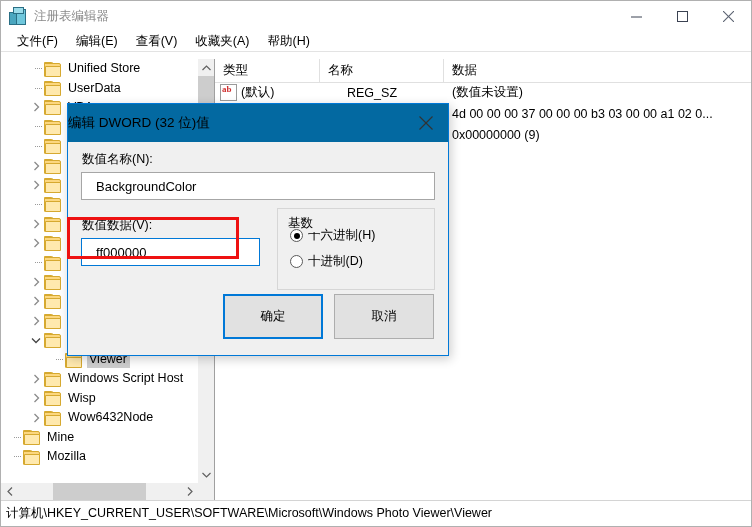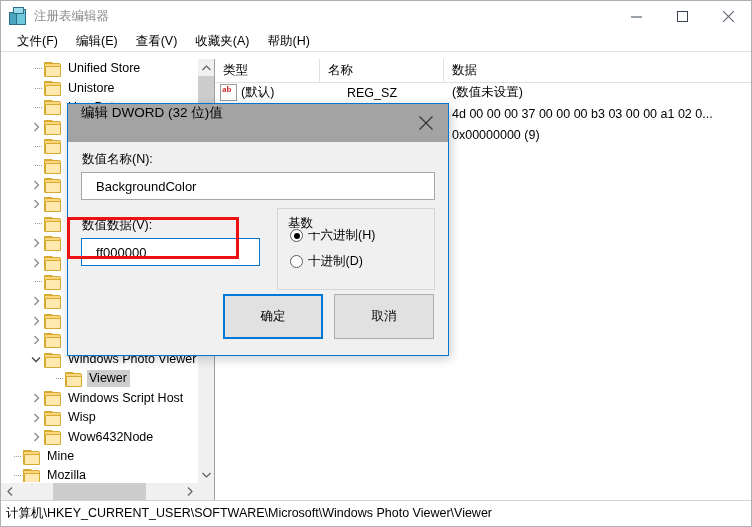--- a/index.html
+++ b/index.html
@@ -87,22 +87,22 @@
                  border-top:1px solid #3a3a8a;box-shadow:0 3px 0 -2px #3a3a8a,0 6px 0 -2px #3a3a8a;}
 
   
   .statusbar{position:absolute;left:0;right:0;bottom:0;height:26px;background:#fff;
              border-top:1px solid #d4d4d4;display:flex;align-items:center;padding-left:5px;
              font-size:12.5px;color:#000;box-sizing:border-box;}
 
   
   .dlg{position:absolute;left:66px;top:102px;width:382px;height:253px;background:#f0f0f0;
        border:1px solid #0078d7;box-sizing:border-box;box-shadow:2px 3px 10px rgba(0,0,0,.20);}
-  .dlg-title{height:38px;background:#a3a3a3;display:flex;align-items:flex-start;box-sizing:border-box;
-             padding-left:13px;}
+  .dlg-title{height:38px;background:#0369a1;display:flex;align-items:center;box-sizing:border-box;
+             }
   .dlg-title-text{font-size:13.5px;color:#000;}
   .dlg-close{margin-left:auto;width:45px;height:38px;display:flex;align-items:center;justify-content:center;}
   .dlg-body{position:relative;padding:0 13px;}
   .lbl{font-size:12.5px;color:#000;margin:9px 0 4px 1px;}
   .txt{width:100%;height:28px;box-sizing:border-box;border:1px solid #a6a6a6;background:#fff;
        font-family:"Liberation Sans","DejaVu Sans",sans-serif;font-size:13px;color:#000;
        padding:0 14px;outline:none;}
   .row2{display:flex;gap:17px;align-items:flex-start;margin-top:8px;}
   .col-data{width:179px;flex:none;position:relative;}
   .txt.focused{border:1px solid #0078d7;}
@@ -181,30 +181,20 @@
             <span class="tlabel">Unified Store</span>
           </div>
           <div class="tnode">
             <div class="ind" style="width: 27px;"></div>
             <div class="dots"></div>
             <div class="folder">
               <div class="tab"></div>
               <div class="back"></div>
               <div class="front"></div>
             </div>
-            <span class="tlabel">Unistore</span>
-          </div>
-          <div class="tnode">
-            <div class="ind" style="width: 27px;"></div>
-            <div class="dots"></div>
-            <div class="folder">
-              <div class="tab"></div>
-              <div class="back"></div>
-              <div class="front"></div>
-            </div>
             <span class="tlabel">UserData</span>
           </div>
           <div class="tnode">
             <div class="ind" style="width: 27px;"></div>
             <div class="twist">
               <svg width="7" height="10" viewBox="0 0 7 10">
                 <polyline points="1.5,1 5.5,5 1.5,9" fill="none" stroke="#8a8a8a" stroke-width="1.3"></polyline>
               </svg>
             </div>
             <div class="folder">

